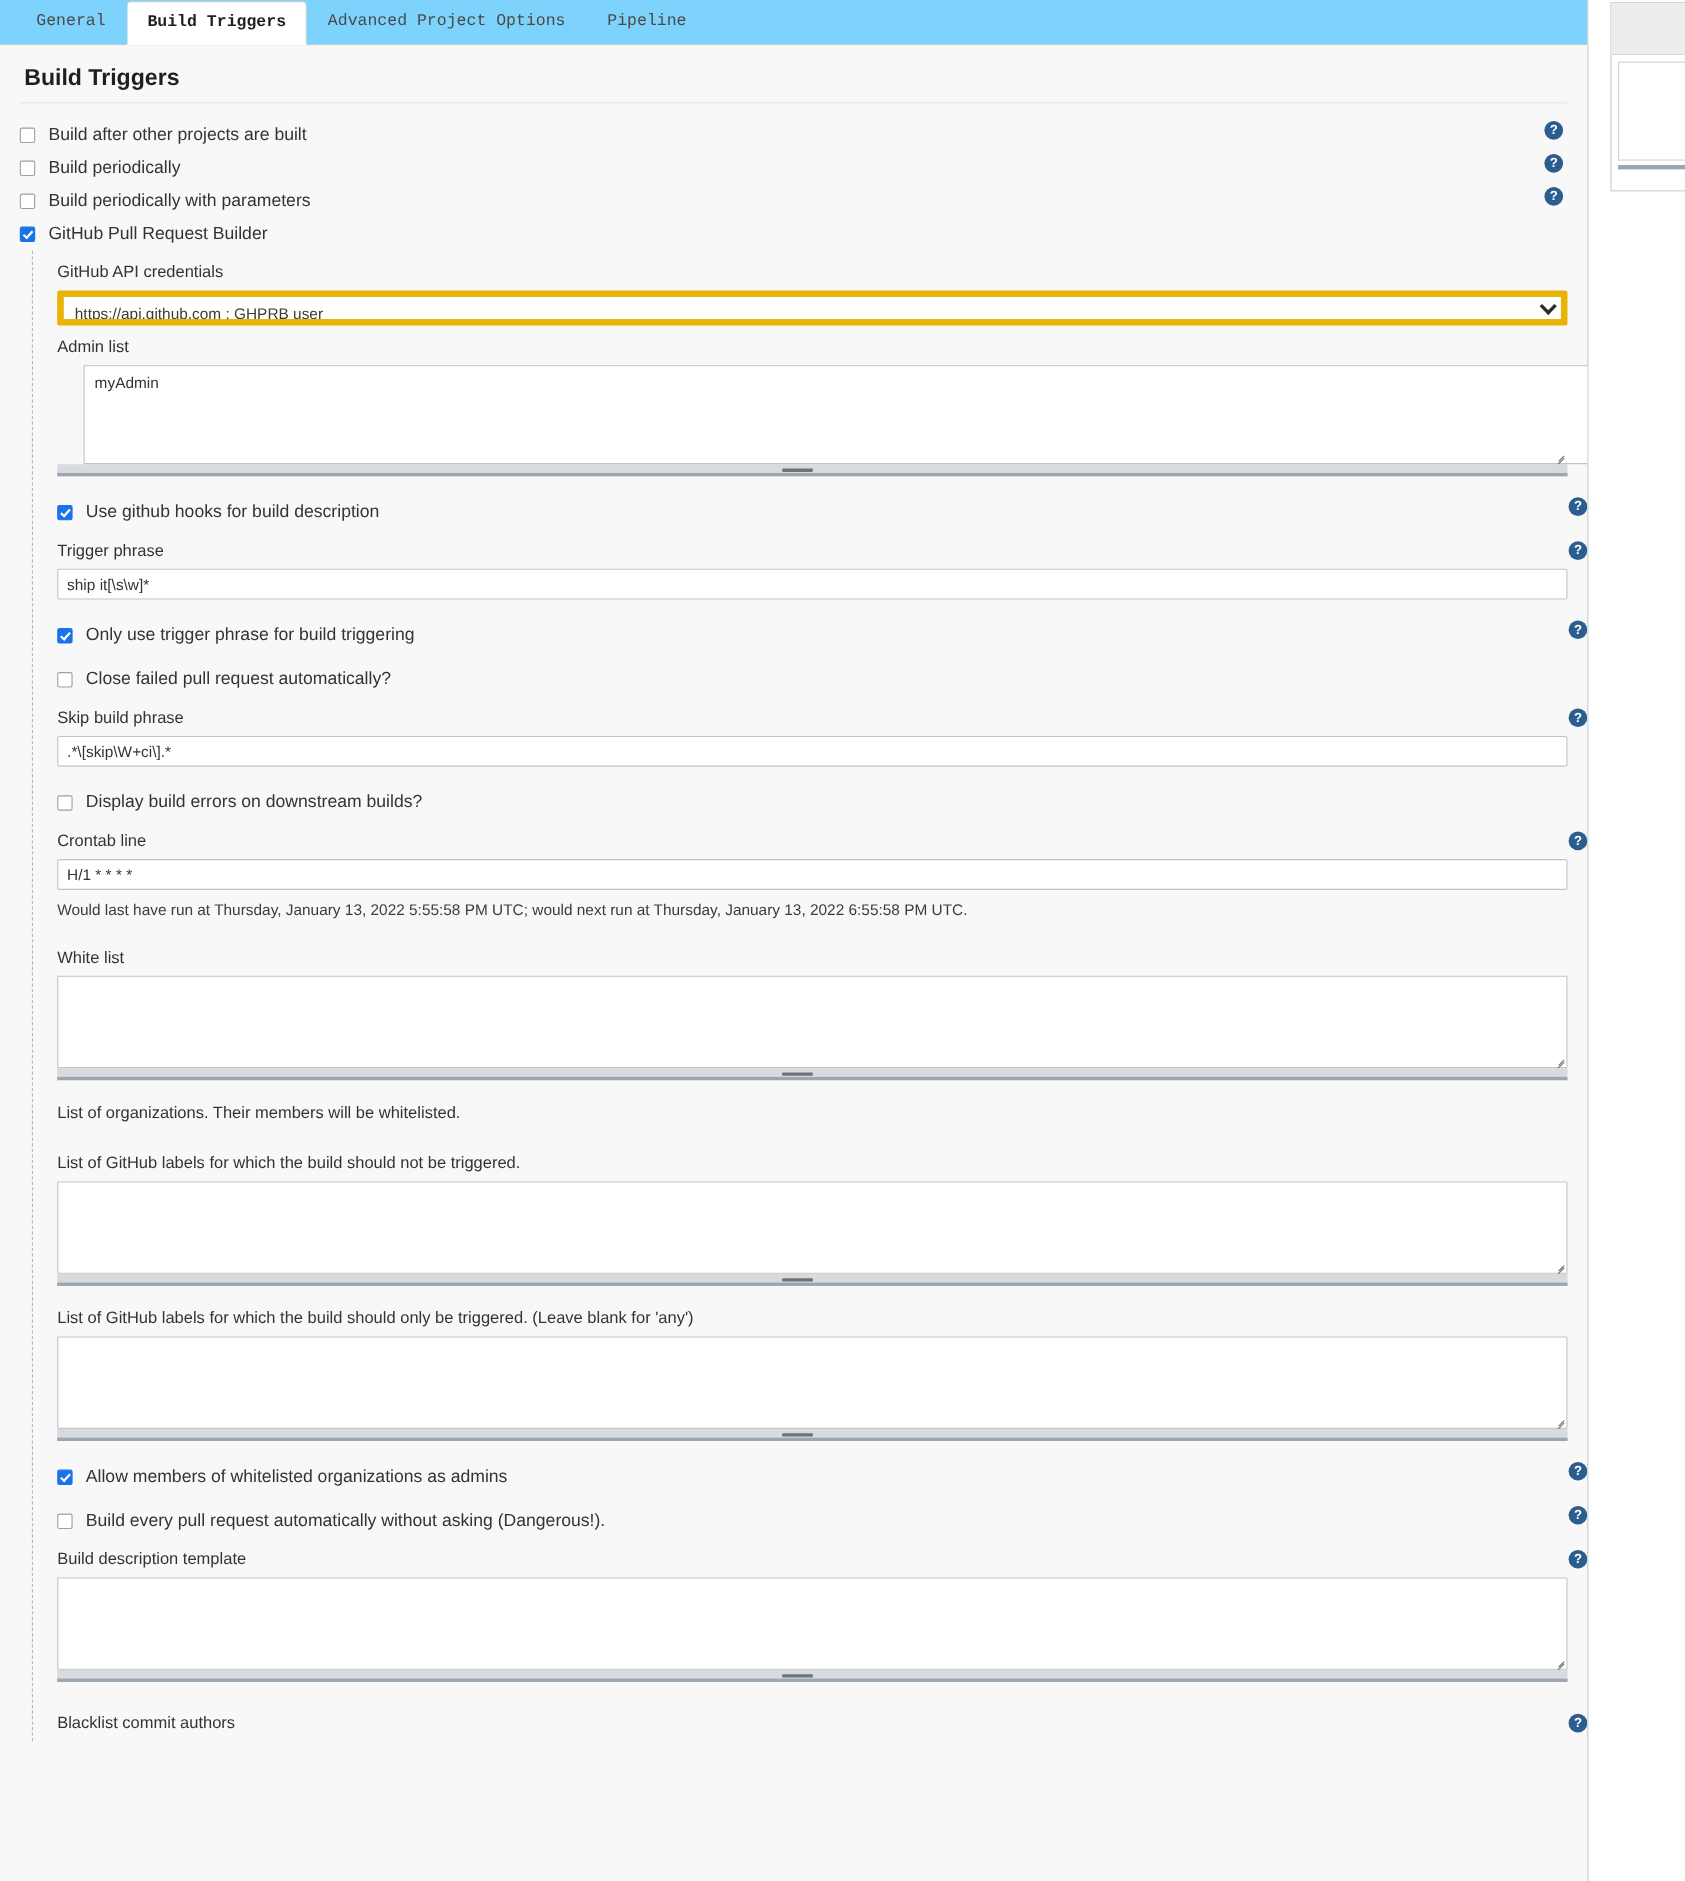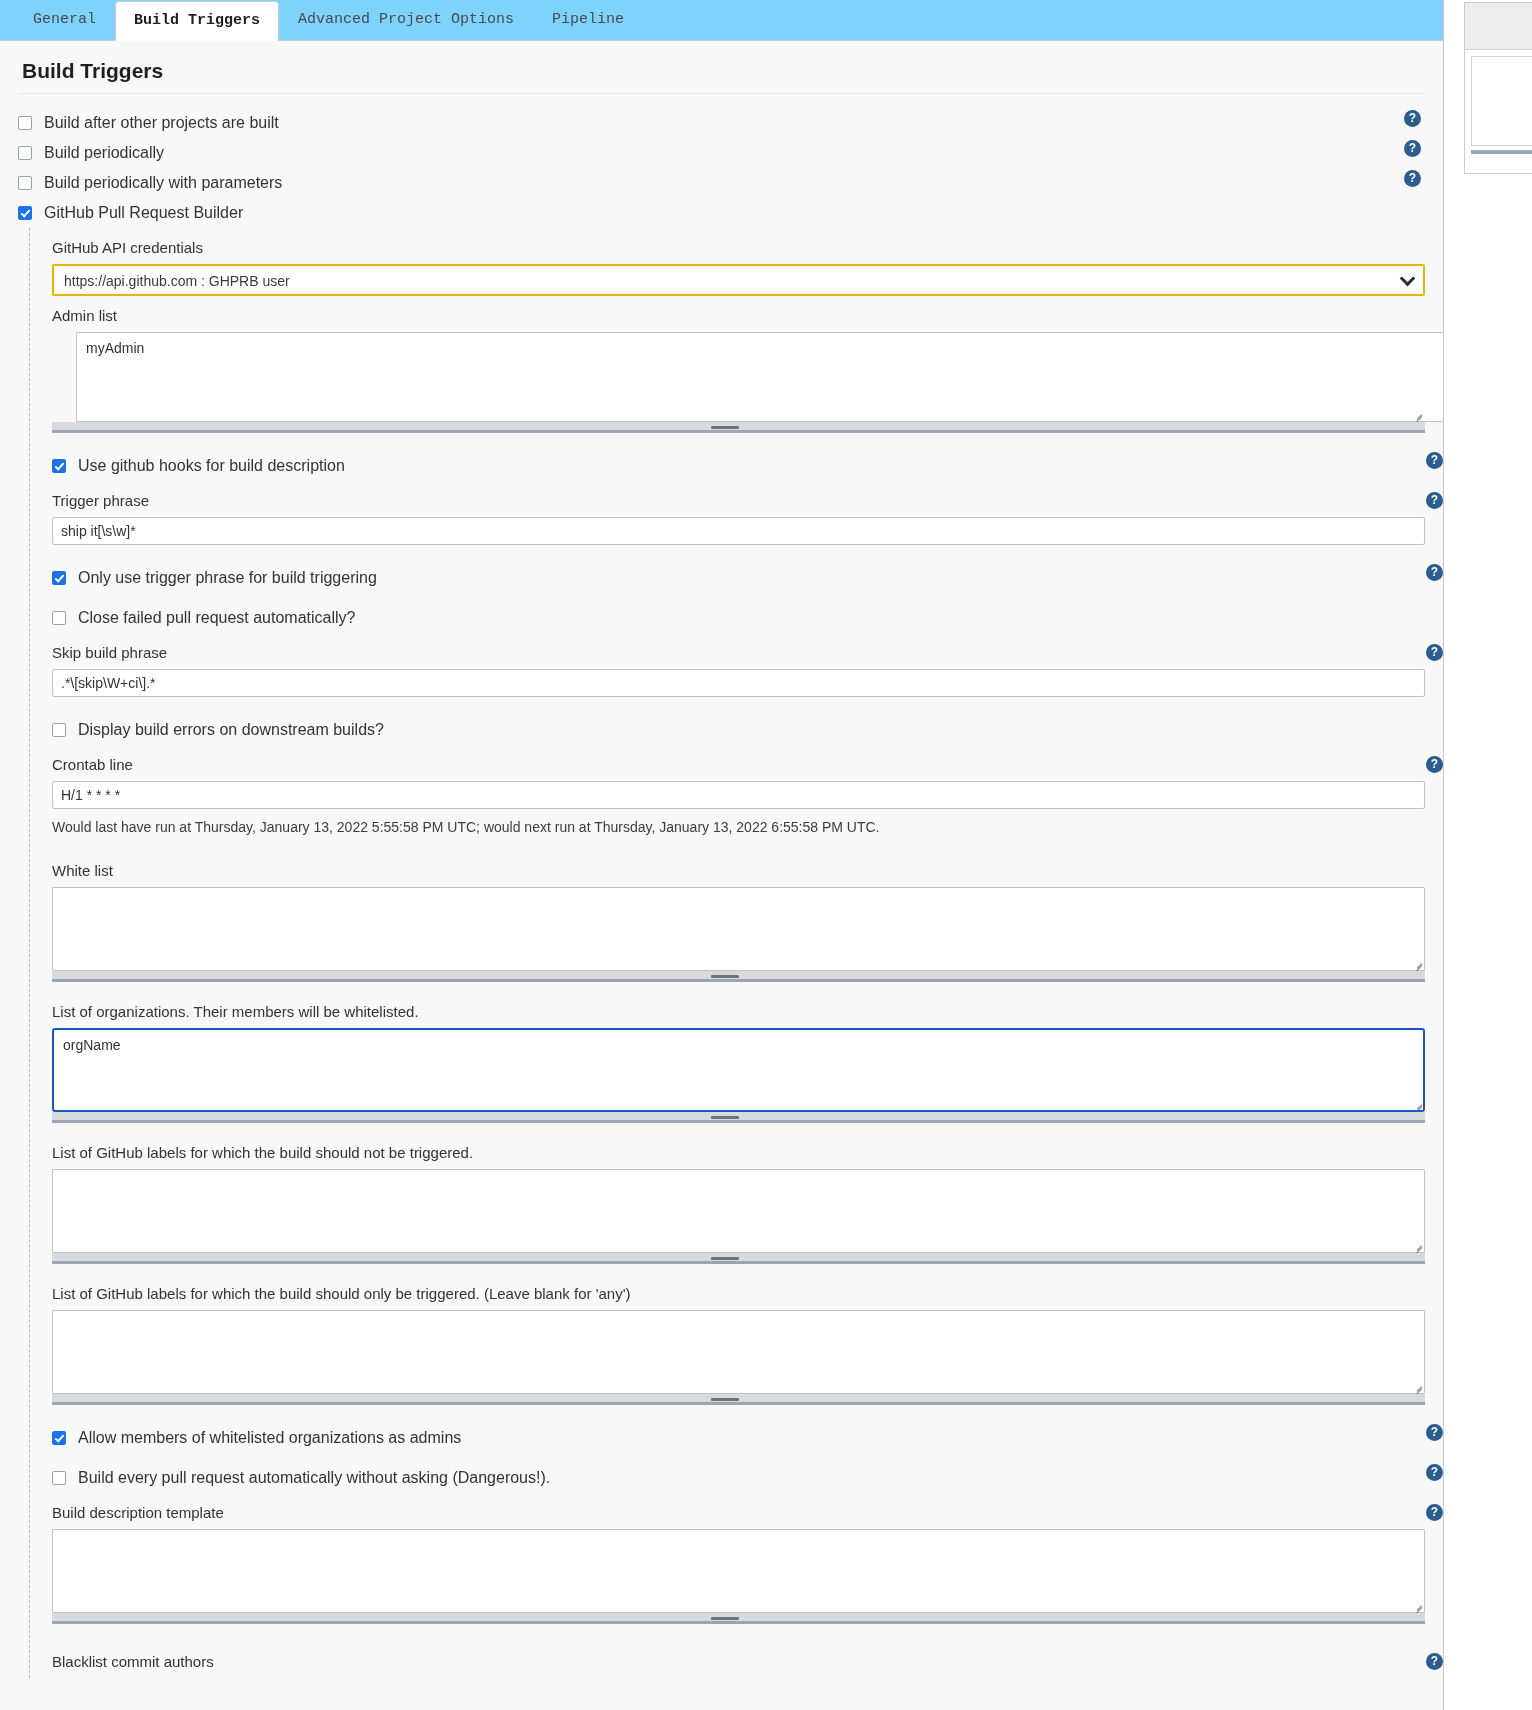--- a/index.html
+++ b/index.html
@@ -174,21 +174,21 @@
     outline: none;
   }
 
   .select-wrap {
     position: relative;
     width: 100%;
   }
   .select-box {
     width: 100%;
     height: 32px;
-    border: 2px solid #eab308;
+    border: 6px solid #eab308;
     background: #ffffff;
     box-sizing: border-box;
     font-size: 14px;
     color: #3a3a3a;
     padding: 7px 34px 0 10px;
     border-radius: 2px;
     cursor: pointer;
     white-space: nowrap;
     overflow: hidden;
   }
@@ -449,30 +449,20 @@
           </span>
         <div class="hscroll">
             <span class="thumb"></span>
           </div>
       </div>
 
       <div class="gap-sm"></div>
 
       
       <div class="field-label">List of organizations. Their members will be whitelisted.</div>
-      <div class="ta-block">
-        <textarea class="ta focused" style="height: 84px;" rows="4">orgName</textarea>
-        <span class="ta-grip">
-            <i></i>
-            <i></i>
-          </span>
-        <div class="hscroll">
-            <span class="thumb"></span>
-          </div>
-      </div>
 
       <div class="gap-sm"></div>
 
       
       <div class="field-label">List of GitHub labels for which the build should not be triggered.</div>
       <div class="ta-block">
         <textarea class="ta" style="height: 84px;" rows="4"></textarea>
         <span class="ta-grip">
             <i></i>
             <i></i>

